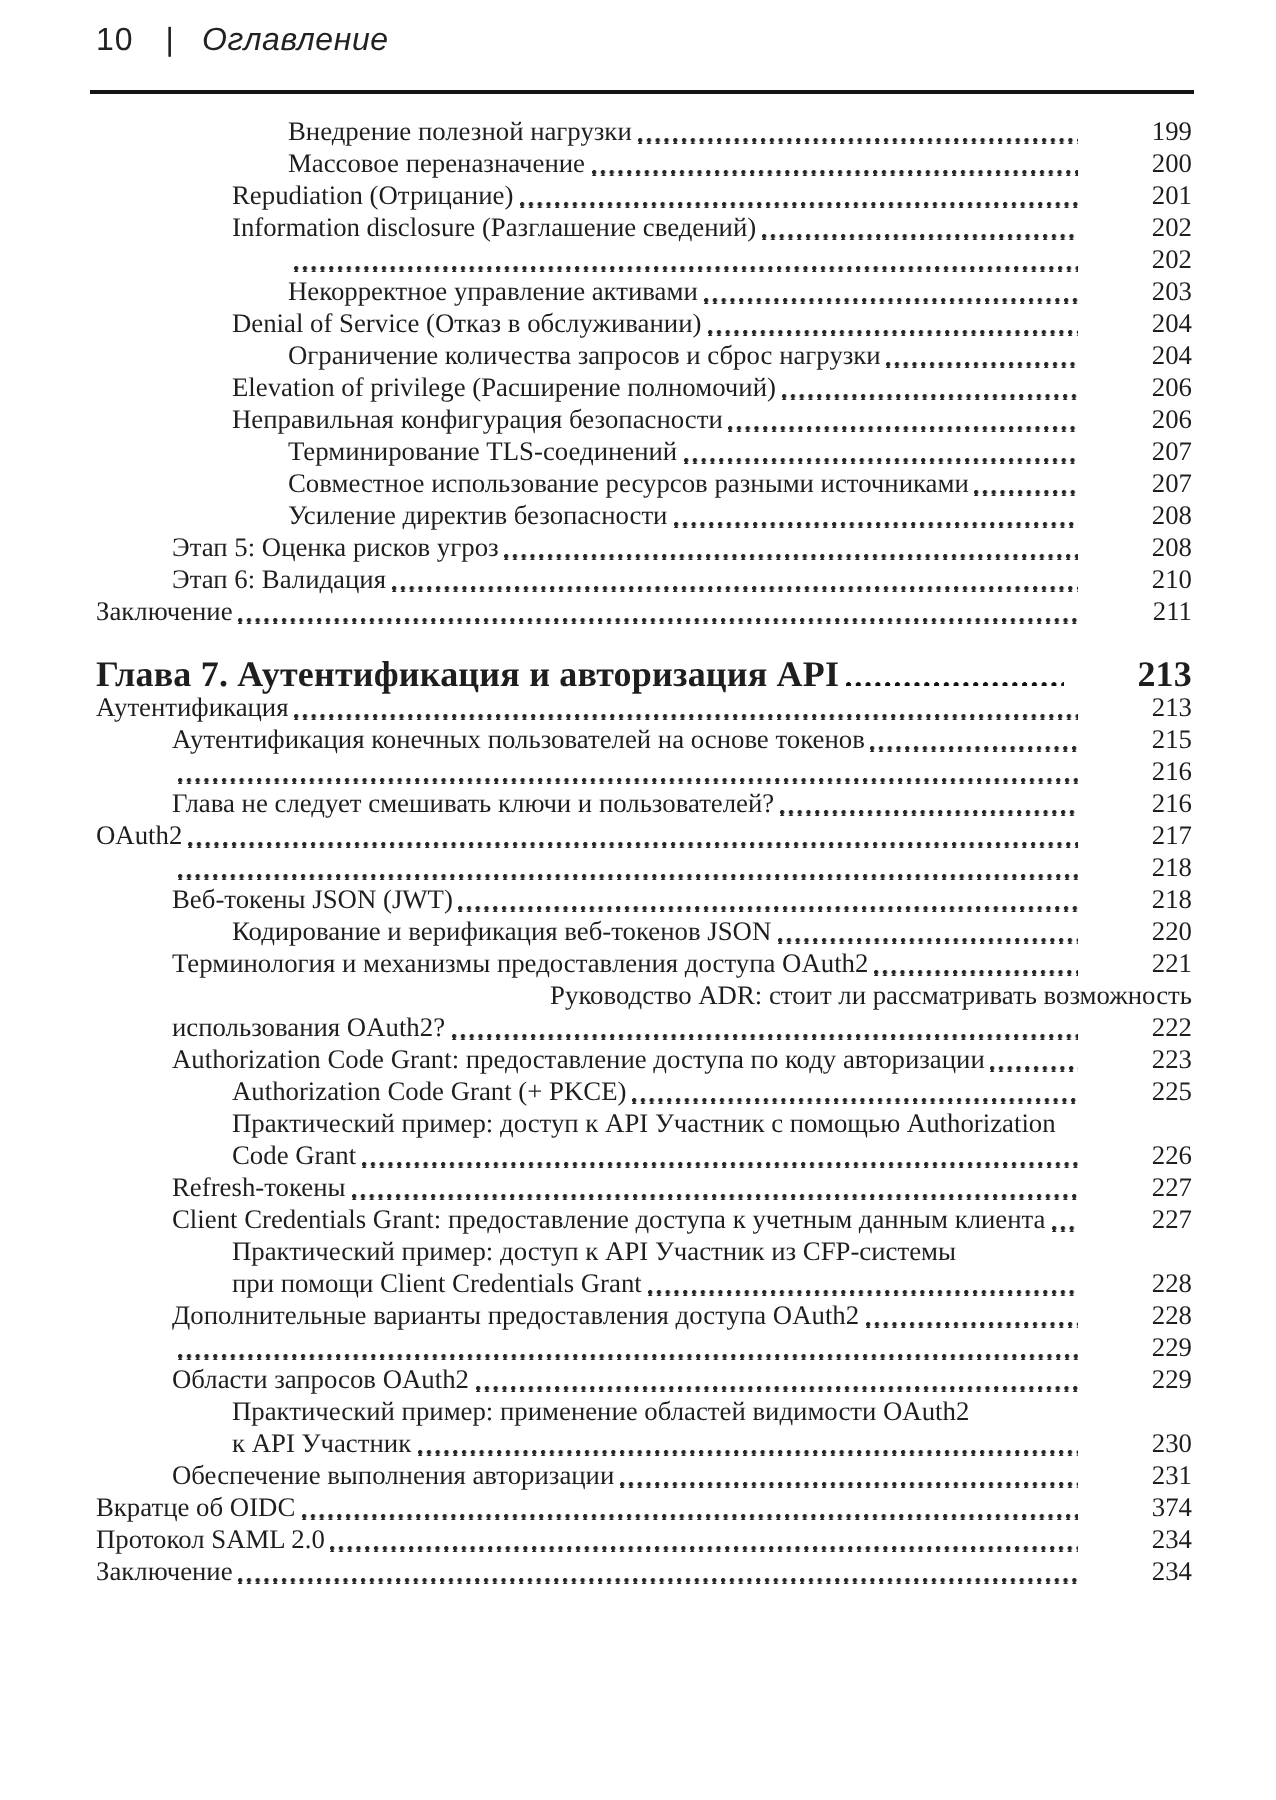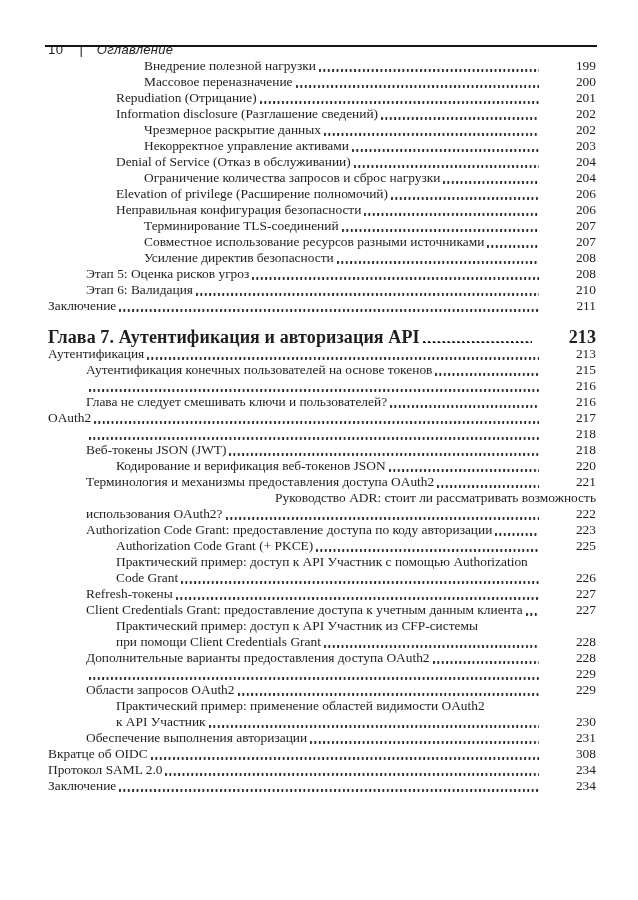--- a/index.html
+++ b/index.html
@@ -14,23 +14,23 @@
     background: #ffffff;
     font-family: "Liberation Serif", "DejaVu Serif", serif;
     color: #1e1e1e;
     overflow: hidden;
   }
 
   
   .running-header {
     position: absolute;
     left: 48px;
-    top: 42px;
+    top: 12px;
     font-family: "Liberation Sans", "DejaVu Sans", sans-serif;
-    font-size: 13px;
+    font-size: 16px;
     color: #222;
     display: flex;
     align-items: baseline;
   }
   .running-header .pagenum { letter-spacing: 0.5px; }
   .running-header .sep { margin: 0 14px 0 16px; }
   .running-header .section-title { font-style: italic; letter-spacing: 0.3px; }
   .header-rule {
     position: absolute;
     left: 45px;
@@ -119,21 +119,20 @@
         <span class="toc-label">Repudiation (Отрицание)</span>
         <span class="toc-leader"></span>
         <span class="toc-page">201</span>
       </div>
       <div class="toc-row lvl-2">
         <span class="toc-label">Information disclosure (Разглашение сведений)</span>
         <span class="toc-leader"></span>
         <span class="toc-page">202</span>
       </div>
       <div class="toc-row lvl-3">
-        <span class="toc-label">Чрезмерное раскрытие данных</span>
         <span class="toc-leader"></span>
         <span class="toc-page">202</span>
       </div>
       <div class="toc-row lvl-3">
         <span class="toc-label">Некорректное управление активами</span>
         <span class="toc-leader"></span>
         <span class="toc-page">203</span>
       </div>
       <div class="toc-row lvl-2">
         <span class="toc-label">Denial of Service (Отказ в обслуживании)</span>
@@ -300,21 +299,21 @@
         <span class="toc-page">230</span>
       </div>
       <div class="toc-row lvl-1">
         <span class="toc-label">Обеспечение выполнения авторизации</span>
         <span class="toc-leader"></span>
         <span class="toc-page">231</span>
       </div>
       <div class="toc-row lvl-0">
         <span class="toc-label">Вкратце об OIDC</span>
         <span class="toc-leader"></span>
-        <span class="toc-page">308</span>
+        <span class="toc-page">374</span>
       </div>
       <div class="toc-row lvl-0">
         <span class="toc-label">Протокол SAML 2.0</span>
         <span class="toc-leader"></span>
         <span class="toc-page">234</span>
       </div>
       <div class="toc-row lvl-0">
         <span class="toc-label">Заключение</span>
         <span class="toc-leader"></span>
         <span class="toc-page">234</span>

